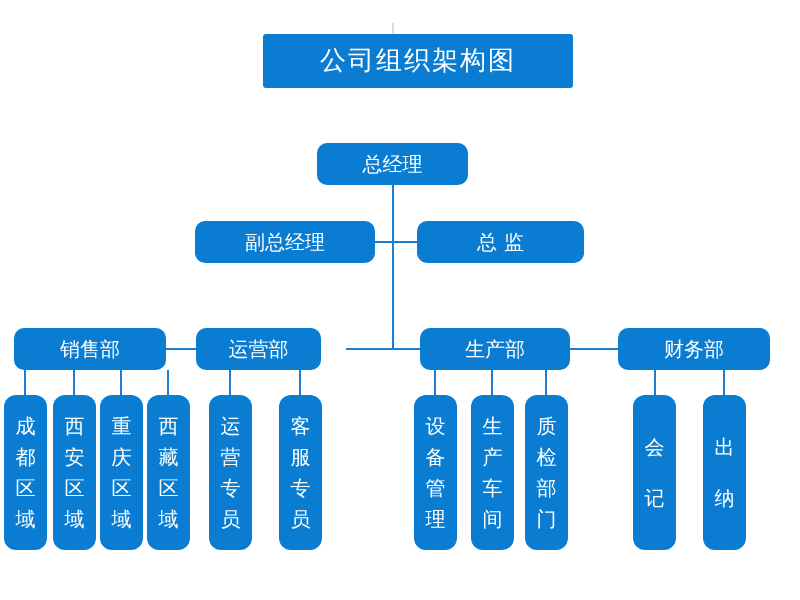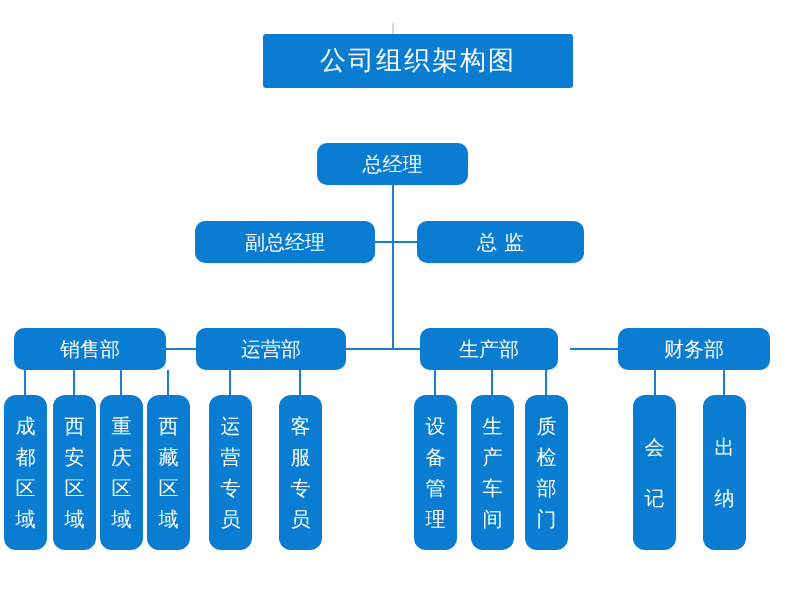--- a/index.html
+++ b/index.html
@@ -56,22 +56,22 @@
   <div class="vline drop" style="left:545px;"></div>
   <div class="vline drop" style="left:654px;"></div>
   <div class="vline drop" style="left:723px;"></div>
 
   <div class="box lvl" style="left:317px; top:143px; width:151px;">总经理</div>
 
   <div class="box lvl" style="left:195px; top:221px; width:180px;">副总经理</div>
   <div class="box lvl spaced" style="left:417px; top:221px; width:167px;">总监</div>
 
   <div class="box lvl" style="left:14px;  top:328px; width:152px;">销售部</div>
-  <div class="box lvl" style="left:196px; top:328px; width:150px;">运营部</div>
-  <div class="box lvl" style="left:420px; top:328px; width:138px;">生产部</div>
+  <div class="box lvl" style="left:196px; top:328px; width:125px;">运营部</div>
+  <div class="box lvl" style="left:420px; top:328px; width:150px;">生产部</div>
   <div class="box lvl" style="left:618px; top:328px; width:152px;">财务部</div>
 
   <div class="box vbox" style="left:4px;">
       <span>成</span>
       <span>都</span>
       <span>区</span>
       <span>域</span>
     </div>
   <div class="box vbox" style="left:53px;">
       <span>西</span>

